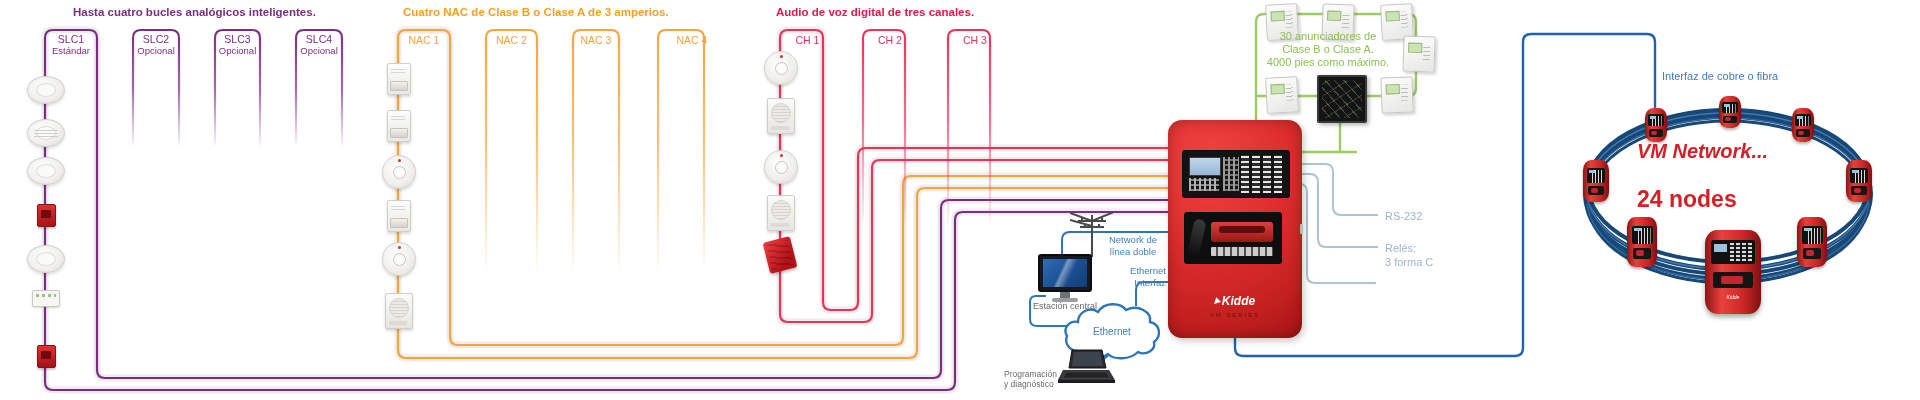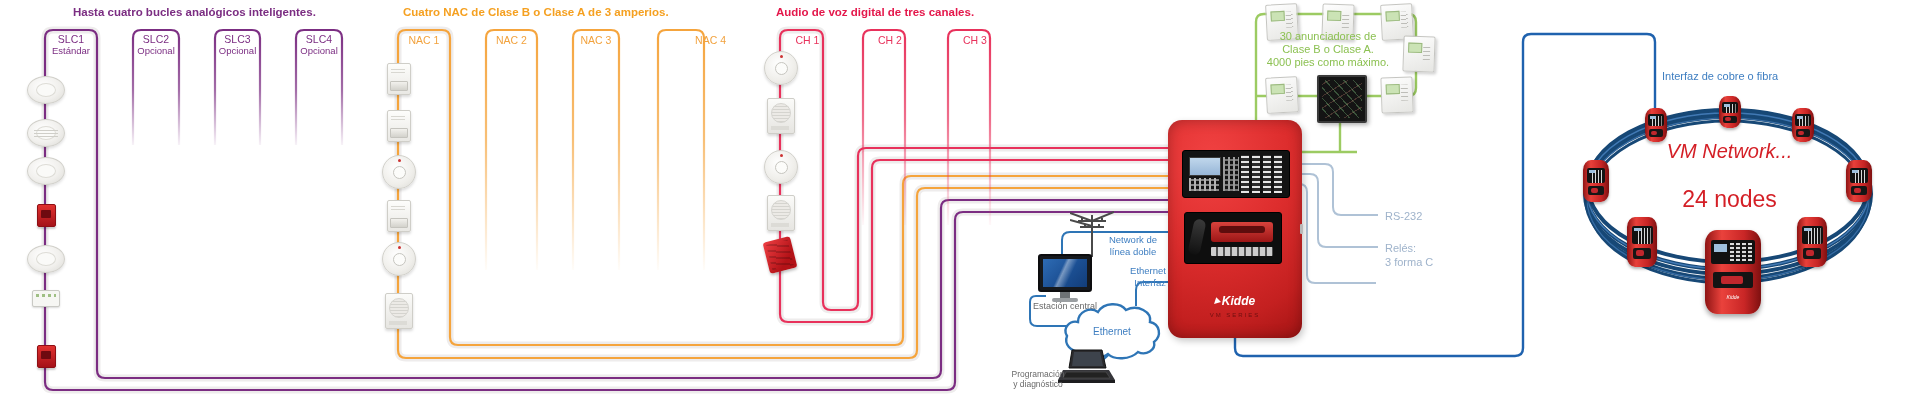--- a/index.html
+++ b/index.html
@@ -145,22 +145,22 @@
   .bignode .bf1::before{content:"";position:absolute;left:3px;top:4px;width:13px;height:8px;background:#9fc0de;}
   .bignode .bf1::after{content:"";position:absolute;right:3px;top:3px;width:22px;height:18px;
        background:repeating-linear-gradient(90deg,transparent 0 4px,#111 4px 6px),
                   repeating-linear-gradient(0deg,#dcdcdc 0 2px,#222 2px 4px);}
   .bignode .bf2{position:absolute;left:8px;top:42px;width:40px;height:16px;background:#141414;border-radius:2px;}
   .bignode .bf2::after{content:"";position:absolute;left:8px;top:4px;width:22px;height:8px;background:#c1272d;border-radius:2px;}
   .bignode .blogo{position:absolute;left:0;top:64px;width:100%;text-align:center;color:#fff;
        font-style:italic;font-size:5px;}
 
   
-  .nettitle{position:absolute;left:1637px;width:185px;text-align:center;z-index:5;
-       color:#D41F26;font-weight:normal;
+  .nettitle{position:absolute;left:1637px;width:185px;z-index:5;
+       color:#D41F26;font-weight:bold;
        text-shadow:0 0 3px #fff,0 0 3px #fff,1px 1px 0 #fff,-1px -1px 0 #fff,1px -1px 0 #fff,-1px 1px 0 #fff,2px 2px 3px rgba(255,255,255,.9);}
 </style>
 </head>
 <body>
 
 <div id="stage">
 
   <svg id="wires" width="1920" height="400">
     <defs>
       <linearGradient id="fadeP" x1="0" y1="30" x2="0" y2="150" gradientUnits="userSpaceOnUse">
@@ -251,21 +251,21 @@
 
   <div class="lbl looplbl c-nac" style="left:398px;top:34px;width:52px;">
     <div class="l1">NAC 1</div>
     </div>
   <div class="lbl looplbl c-nac" style="left:486px;top:34px;width:51px;">
     <div class="l1">NAC 2</div>
     </div>
   <div class="lbl looplbl c-nac" style="left:573px;top:34px;width:46px;">
     <div class="l1">NAC 3</div>
     </div>
-  <div class="lbl looplbl c-nac" style="left:658px;top:34px;width:68px;text-align:right;">
+  <div class="lbl looplbl c-nac" style="left:658px;top:34px;width:68px;">
     <div class="l1">NAC 4</div>
     </div>
 
   <div class="lbl looplbl c-ch" style="left:780px;top:34px;width:43px;">
     <div class="l1">CH 1</div>
     </div>
   <div class="lbl looplbl c-ch" style="left:863px;top:34px;width:42px;">
     <div class="l1">CH 2</div>
     </div>
   <div class="lbl looplbl c-ch" style="left:948px;top:34px;width:42px;">
@@ -374,21 +374,21 @@
 
   <div class="laptop">
     <svg width="60" height="38">
       <path d="M16,2 L46,2 L50,20 L13,20 Z" fill="#2b2b2e" stroke="#111" stroke-width="1"></path>
       <path d="M18,4 L44,4 L47,18 L16,18 Z" fill="#3d434c"></path>
       <path d="M7,22 L53,22 L59,32 L2,32 Z" fill="#36363a"></path>
       <path d="M10,24 L50,24 L54,30 L7,30 Z" fill="#222" stroke="#555" stroke-width="0.6"></path>
       <rect x="2" y="32" width="57" height="3" fill="#1d1d1f"></rect>
     </svg>
   </div>
-  <div class="lbl gy" style="left:1004px;top:369px;width:68px;text-align:center;font-size:8.5px;line-height:10px;">
+  <div class="lbl gy" style="left:1004px;top:369px;width:68px;font-size:8.5px;line-height:10px;">
     <div>Programación</div>
     <div>y diagnóstico</div>
   </div>
 
   <div class="lbl bl" style="left:1662px;top:70px;font-size:11px;">Interfaz de cobre o fibra</div>
 
   <div class="node" style="left:1719px;top:96px;width:22px;height:32px;">
       <div class="nf"></div>
       <div class="np"></div>
     </div>

